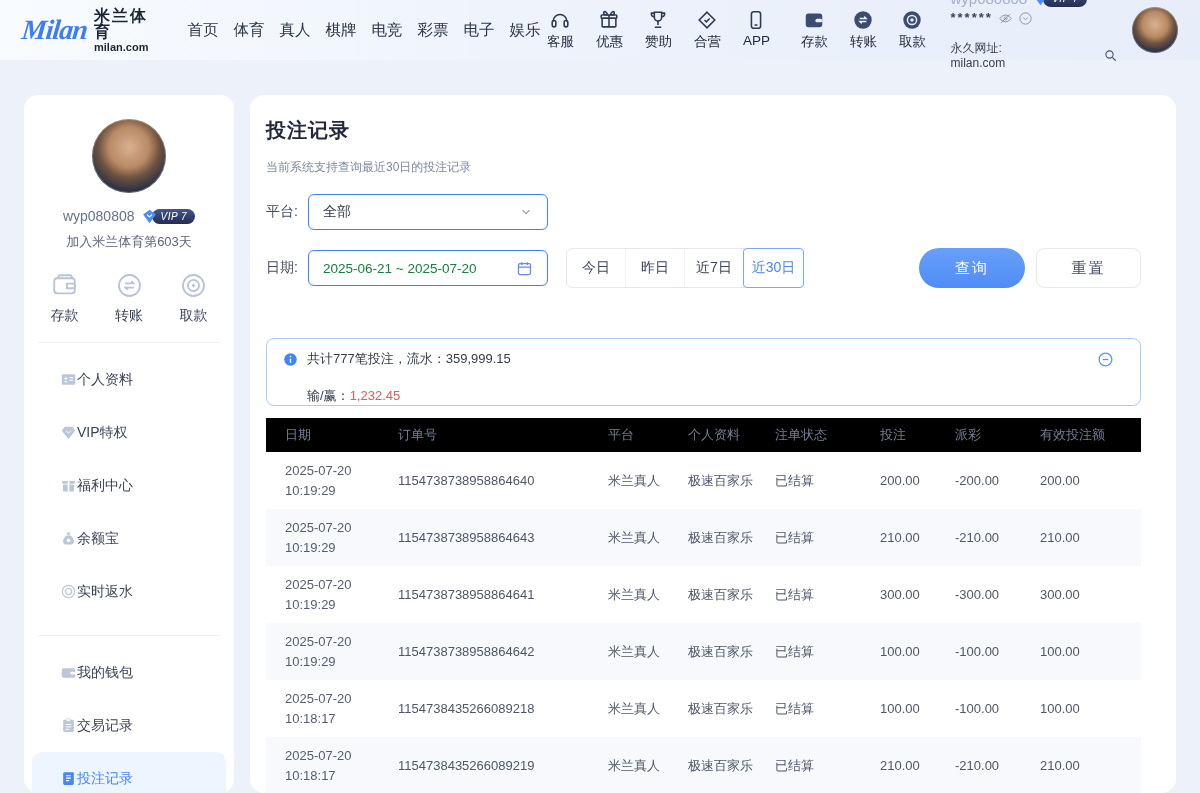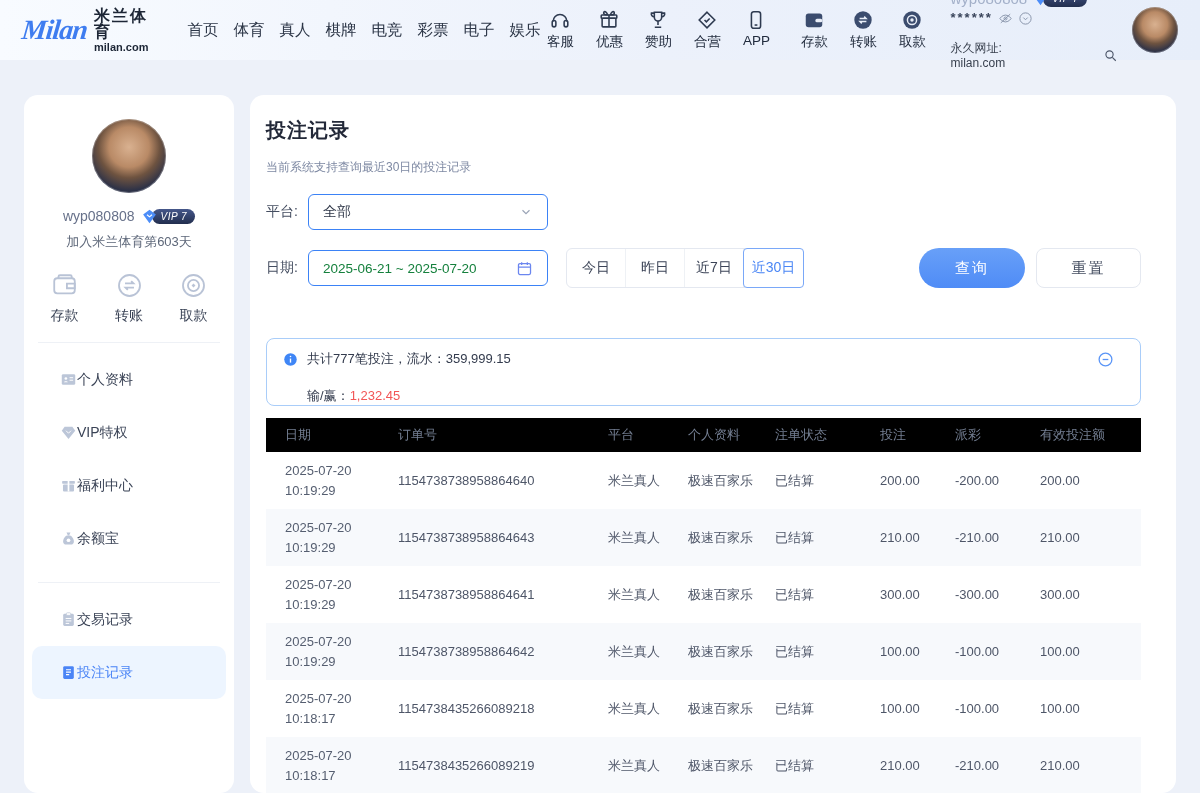--- a/index.html
+++ b/index.html
@@ -370,25 +370,43 @@
     <div class="sb-item">
       <span class="ic">
         <svg viewBox="0 0 24 24">
             <path d="M9.2 3.5h5.6L13.2 7h-2.4z" fill="currentColor"></path>
             <path d="M12 7.5c4.8 0 7.6 5.2 7.6 9 0 2.6-2 4-4.1 4H8.5c-2.1 0-4.1-1.4-4.1-4 0-3.8 2.8-9 7.6-9z" fill="currentColor"></path>
             <circle cx="12" cy="14.5" r="2.6" fill="#fff"></circle>
           </svg>
       </span>
       <span class="lb">余额宝</span>
     </div>
+    <div class="sb-item">
+      <span class="ic">
+        <svg viewBox="0 0 24 24" fill="none" stroke="currentColor" stroke-width="1.8">
+            <circle cx="12" cy="12" r="8.7"></circle>
+            <circle cx="12" cy="12" r="4.3"></circle>
+          </svg>
+      </span>
+      <span class="lb">实时返水</span>
+    </div>
   </div>
 
   <div class="sb-divider"></div>
 
   <div class="sb-menu">
+    <div class="sb-item">
+      <span class="ic">
+        <svg viewBox="0 0 24 24">
+            <rect x="2.5" y="6" width="19" height="13.5" rx="2.5" fill="currentColor"></rect>
+            <rect x="14.5" y="10.8" width="7" height="4" rx="1.6" fill="#fff"></rect>
+          </svg>
+      </span>
+      <span class="lb">我的钱包</span>
+    </div>
     <div class="sb-item">
       <span class="ic">
         <svg viewBox="0 0 24 24">
             <rect x="4.5" y="4" width="15" height="17" rx="2" fill="currentColor"></rect>
             <rect x="9" y="2.5" width="6" height="3.6" rx="1.2" fill="#fff" stroke="currentColor" stroke-width="1"></rect>
             <path d="M8 10.5h8M8 14h8M8 17.5h5" stroke="#fff" stroke-width="1.4"></path>
           </svg>
       </span>
       <span class="lb">交易记录</span>
     </div>

